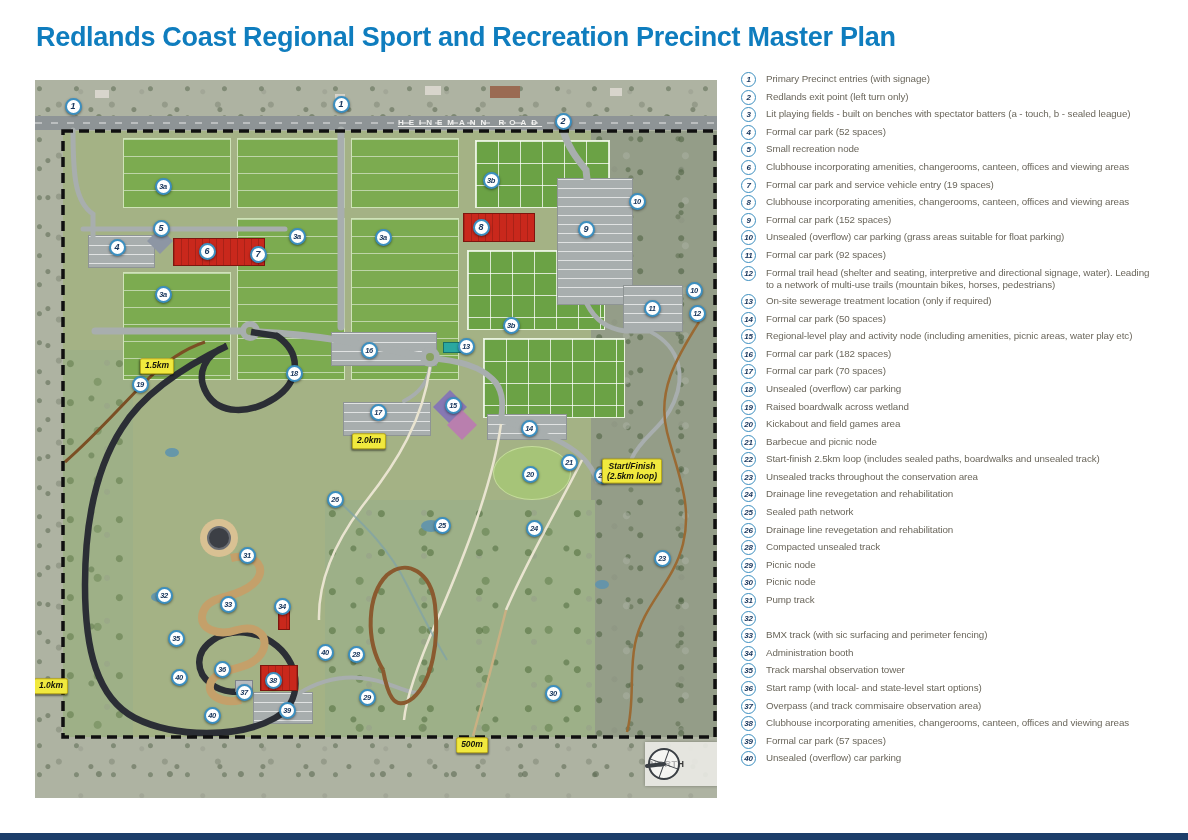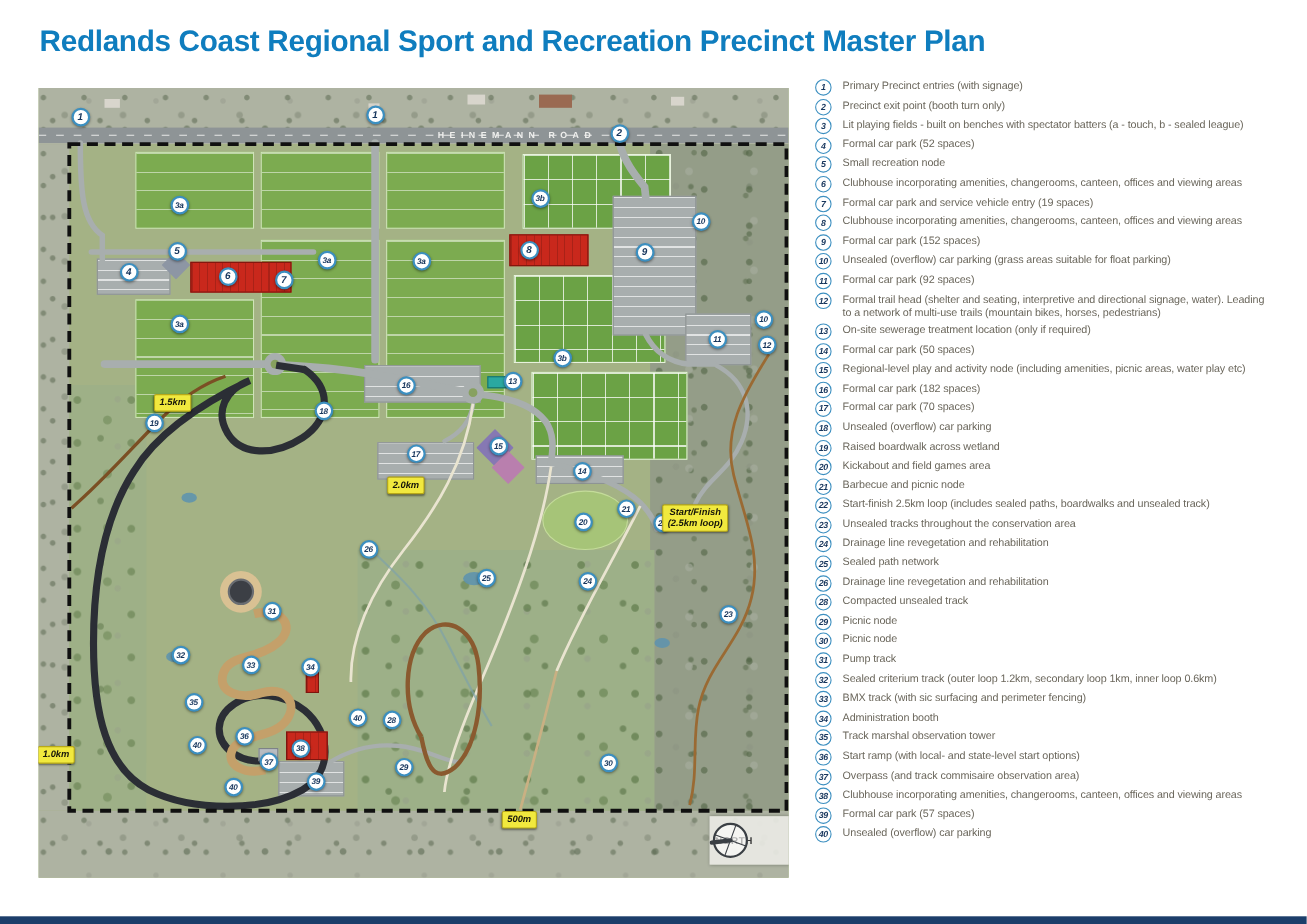--- a/index.html
+++ b/index.html
@@ -54,21 +54,21 @@
   .marker{position:absolute;width:17px;height:17px;border-radius:50%;background:#fff;
     border:2px solid #3c8fc0;color:#16355c;font-style:italic;font-weight:bold;font-size:9px;
     line-height:13px;display:flex;align-items:center;justify-content:center;box-sizing:border-box;
     box-shadow:0 1px 2.5px rgba(0,0,0,.45);z-index:30;}
   .marker.wide{font-size:7.5px;letter-spacing:-0.3px;}
   .dlabel{position:absolute;transform:translate(-50%,-50%);background:#f1e93e;color:#15150a;
     font-style:italic;font-weight:bold;font-size:8.5px;line-height:9.5px;padding:2px 4px;
     border-radius:2px;white-space:pre-line;text-align:center;border:1px solid #b8a918;
     box-shadow:0 1px 2px rgba(0,0,0,.45);z-index:32;}
   #road-name{position:absolute;left:330px;top:37.5px;width:210px;text-align:center;color:#f0f0ee;
-    font-size:8px;font-weight:bold;letter-spacing:5px;z-index:20;}
+    font-size:8px;font-weight:bold;letter-spacing:5px;z-index:20;text-decoration:underline;}
 
   .tent{position:absolute;clip-path:polygon(50% 0,100% 50%,50% 100%,0 50%);}
 
   #compass{position:absolute;left:610px;top:662px;width:73px;height:44px;
     background:rgba(233,233,228,.92);z-index:25;box-shadow:0 0 3px rgba(0,0,0,.3);}
   #compass .nlabel{position:absolute;left:5px;top:17px;font-size:9px;font-weight:bold;
     color:#3a3a3a;letter-spacing:.5px;}
 
   
   #legend{position:absolute;left:741px;top:72px;width:418px;}
@@ -251,21 +251,21 @@
   </div>
 
   <div id="legend">
     <div>
         <div class="lrow">
           <span class="lcircle">1</span>
           <span class="ltext">Primary Precinct entries (with signage)</span>
         </div>
         <div class="lrow">
           <span class="lcircle">2</span>
-          <span class="ltext">Precinct exit point (booth turn only)</span>
+          <span class="ltext">Redlands exit point (left turn only)</span>
         </div>
         <div class="lrow">
           <span class="lcircle">3</span>
           <span class="ltext">Lit playing fields - built on benches with spectator batters (a - touch, b - sealed league)</span>
         </div>
         <div class="lrow">
           <span class="lcircle">4</span>
           <span class="ltext">Formal car park (52 spaces)</span>
         </div>
         <div class="lrow">
@@ -367,21 +367,20 @@
         <div class="lrow">
           <span class="lcircle">30</span>
           <span class="ltext">Picnic node</span>
         </div>
         <div class="lrow">
           <span class="lcircle">31</span>
           <span class="ltext">Pump track</span>
         </div>
         <div class="lrow">
           <span class="lcircle">32</span>
-          <span class="ltext">Sealed criterium track (outer loop 1.2km, secondary loop 1km, inner loop 0.6km)</span>
         </div>
         <div class="lrow">
           <span class="lcircle">33</span>
           <span class="ltext">BMX track (with sic surfacing and perimeter fencing)</span>
         </div>
         <div class="lrow">
           <span class="lcircle">34</span>
           <span class="ltext">Administration booth</span>
         </div>
         <div class="lrow">

